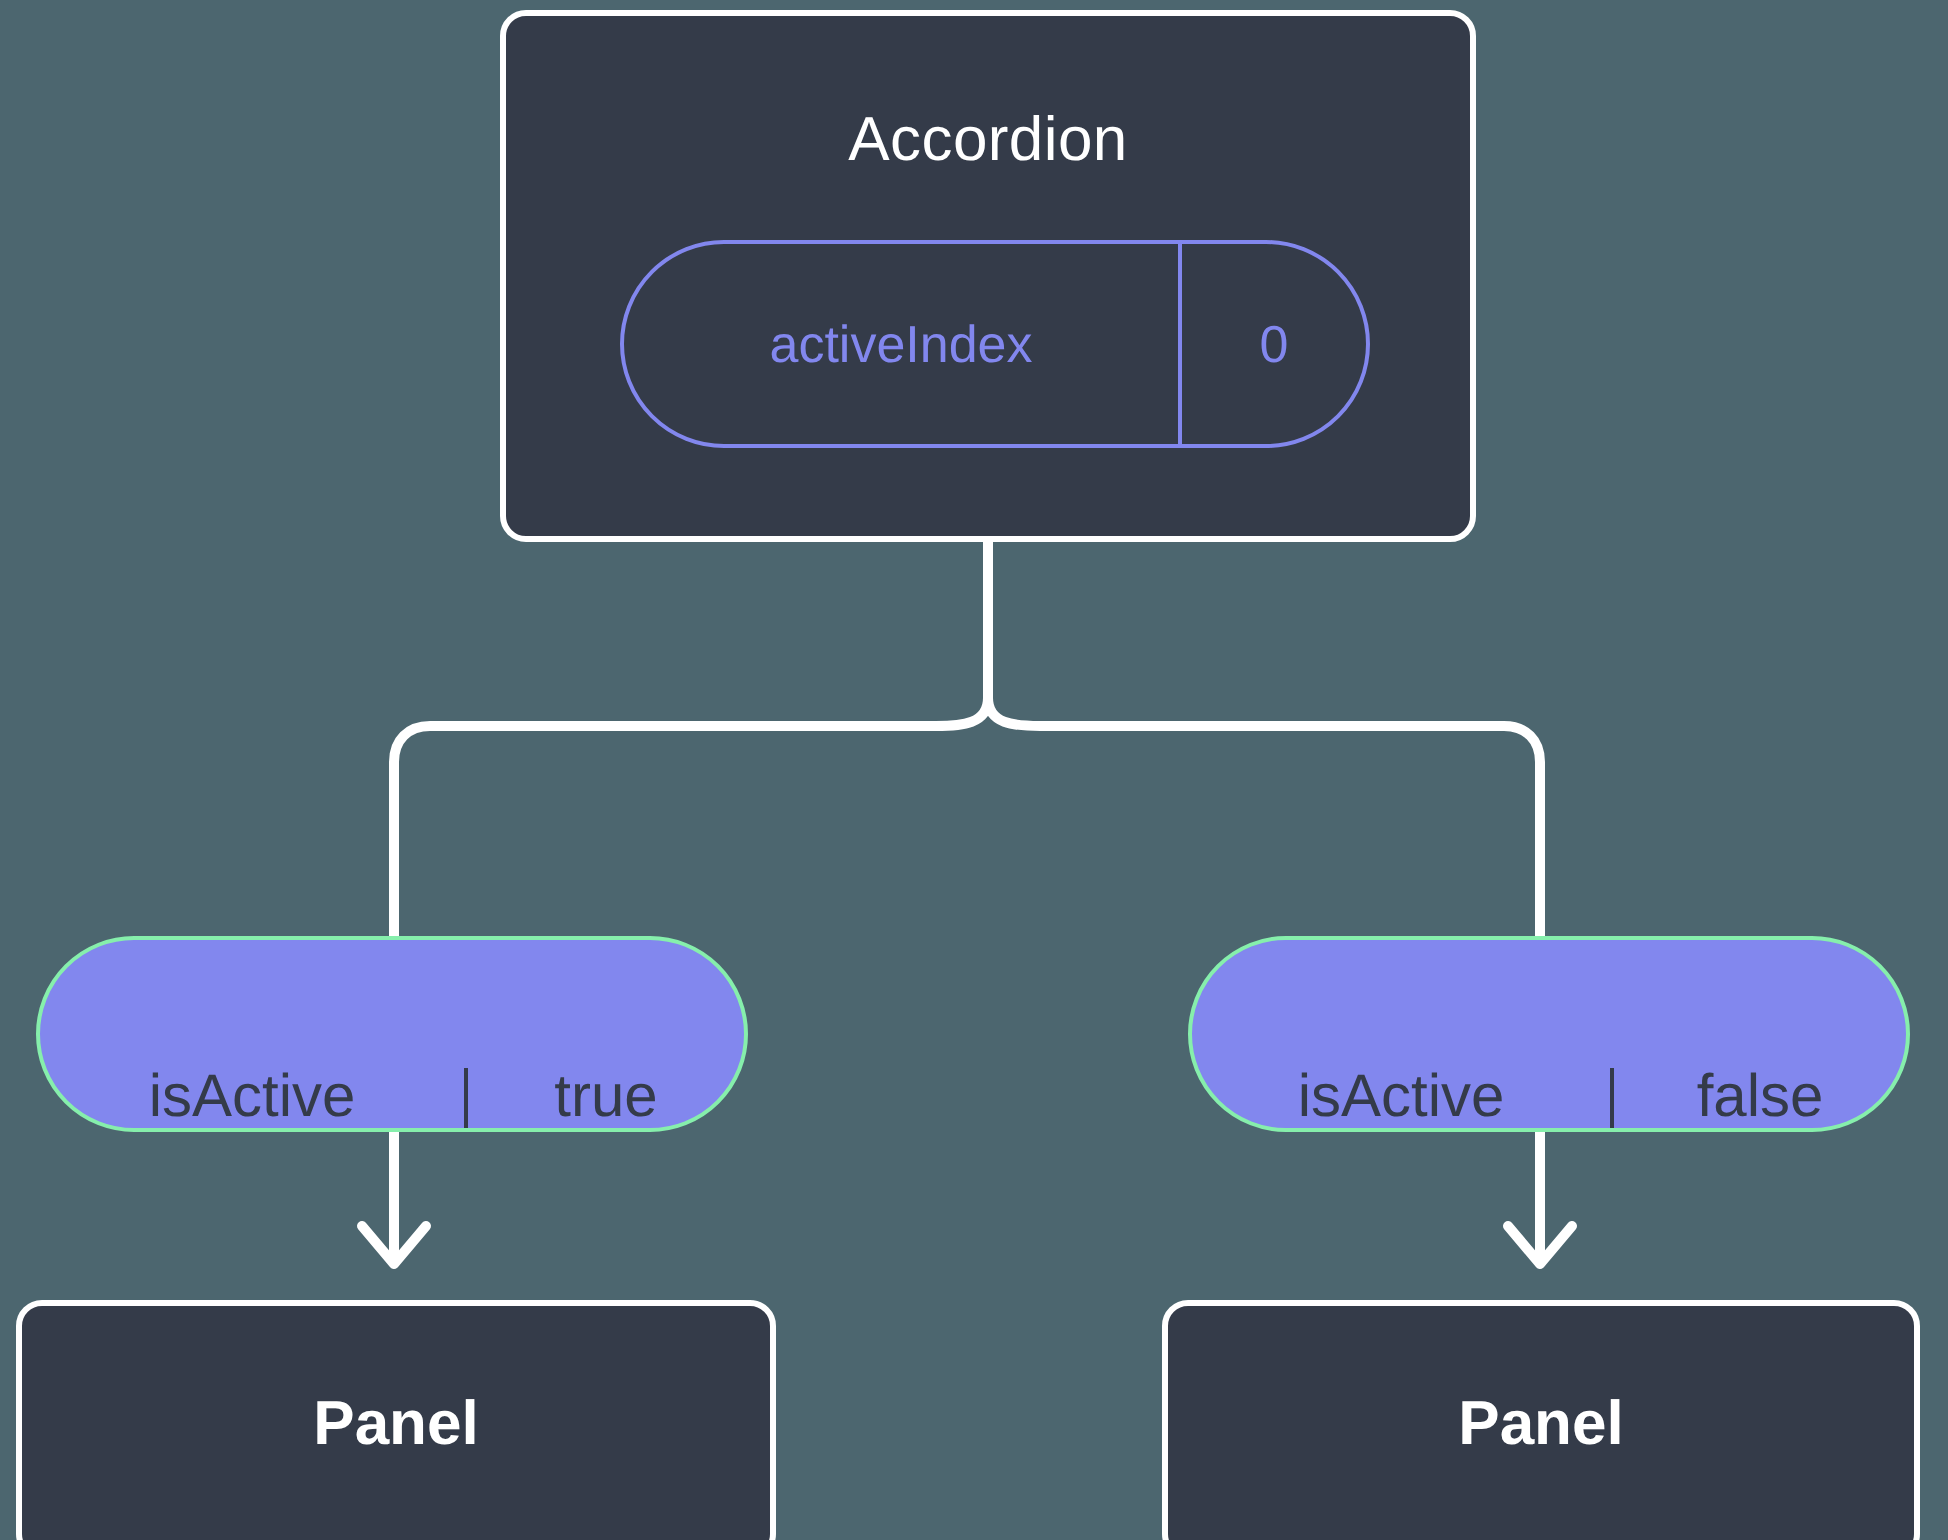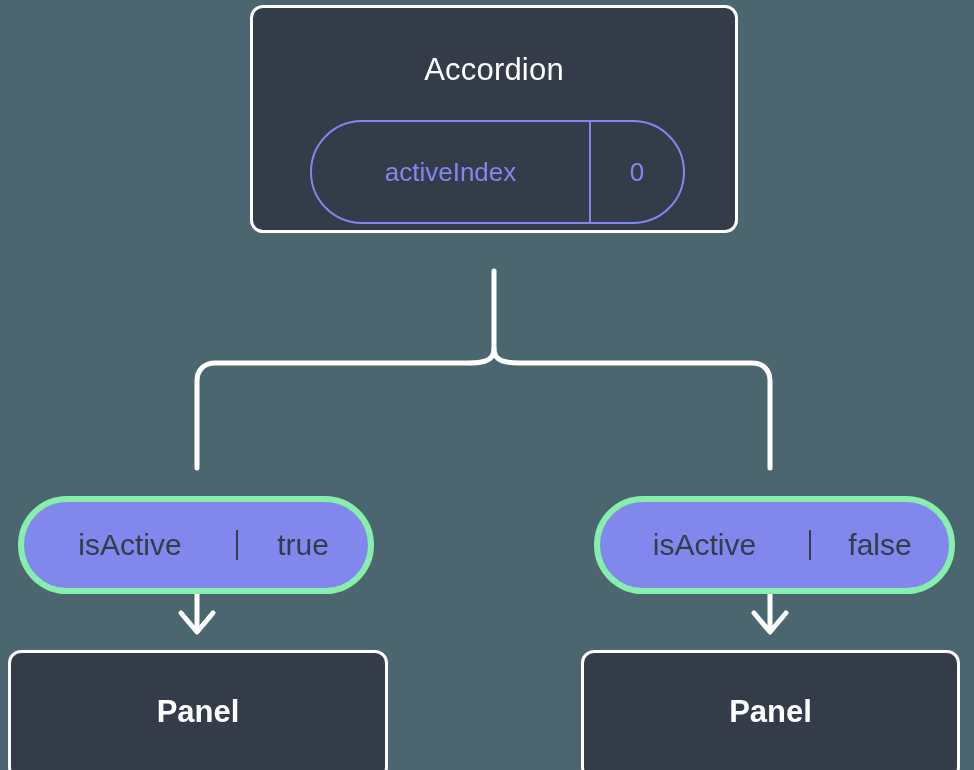--- a/index.html
+++ b/index.html
@@ -38,21 +38,21 @@
     display: flex;
     align-items: center;
     justify-content: center;
   }
 
   
   #root-node {
     left: 250px;
     top: 5px;
     width: 488px;
-    height: 228px;
+    height: 266px;
     flex-direction: column;
     justify-content: flex-start;
     padding-top: 46px;
   }
   #root-title {
     color: #ffffff;
     font-size: 31px;
     font-weight: 400;
     letter-spacing: 0.2px;
     line-height: 1;
@@ -91,29 +91,28 @@
   .pill-outline .pill-val {
     flex: 1 1 auto;
     border-left: 2px solid #8287ee;
   }
 
   
   .pill-filled {
     position: absolute;
     box-sizing: border-box;
     display: flex;
-    align-items: center;
+    align-items: flex-end;
     background: #8287ee;
-    border: 6px solid #86efac;
+    border: 2px solid #86efac;
     border-radius: 999px;
     color: #343b49;
     overflow: hidden;
     top: 468px;
     height: 98px;
-    margin-top: 28px;
   }
   .pill-filled .pill-key,
   .pill-filled .pill-val {
     display: flex;
     align-items: center;
     justify-content: center;
     font-size: 30px;
     line-height: 1;
     white-space: nowrap;
   }

